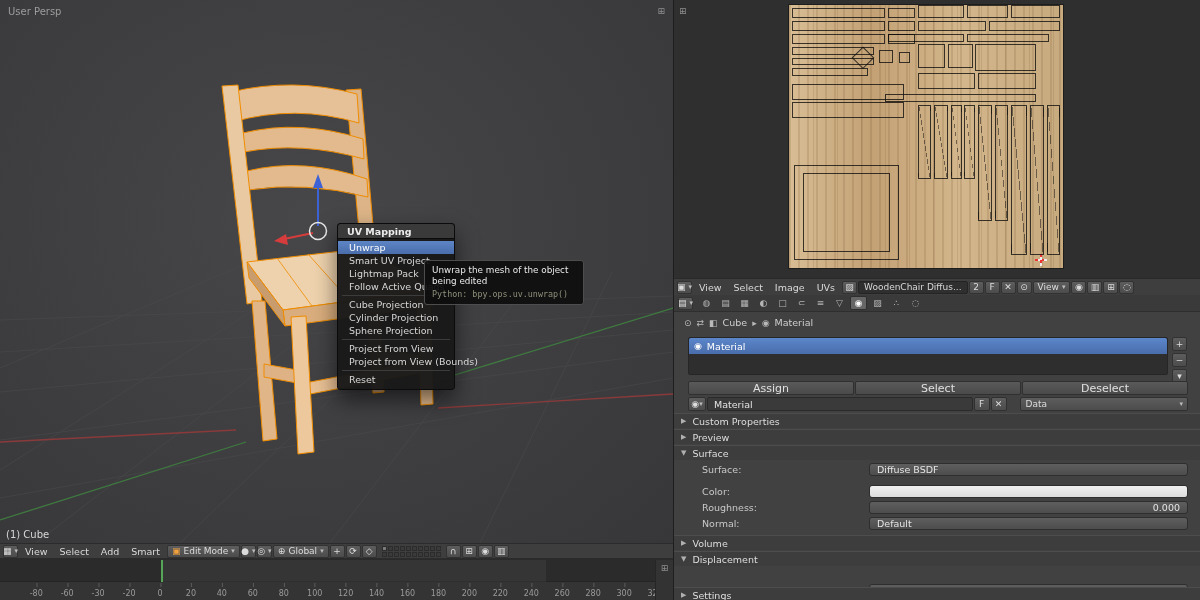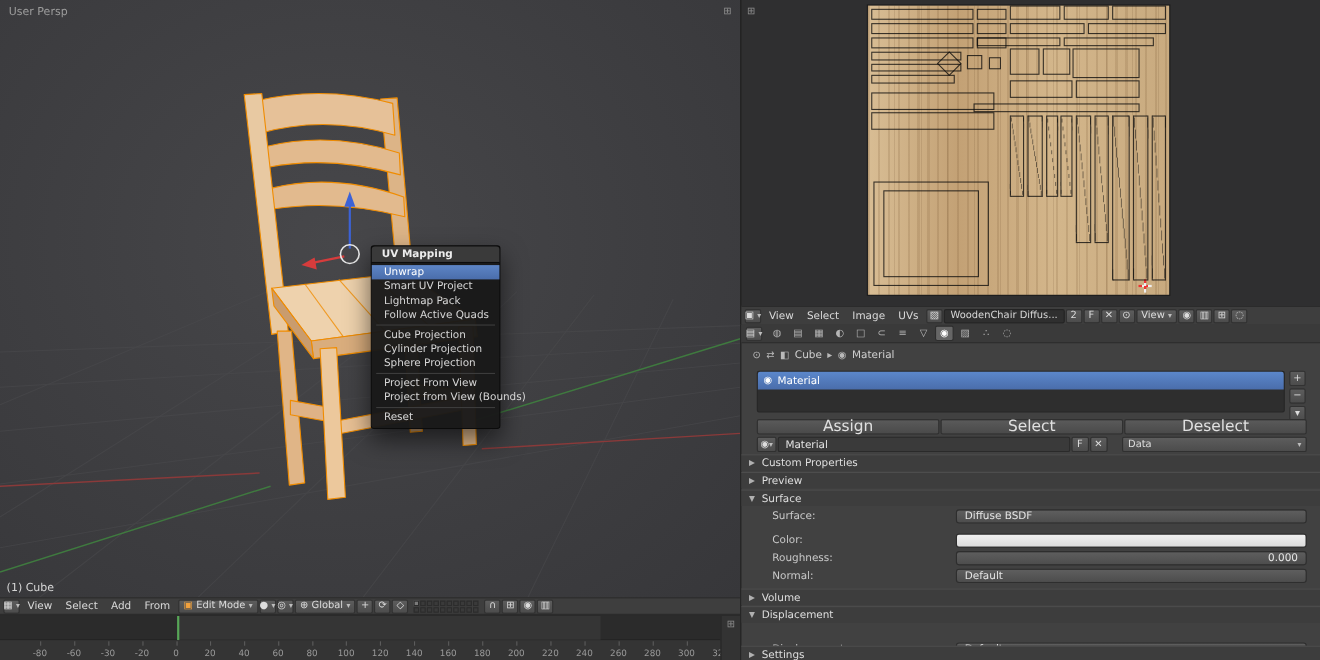--- a/index.html
+++ b/index.html
@@ -86,21 +86,21 @@
   .crumb-icon { color:#b9b9b9; font-size:9px; }
   .slotlist { position:absolute; left:14px; top:42px; width:480px; height:38px; background:#2e2e2e;
     border:1px solid #262626; border-radius:2px; }
   .slotrow { height:16px; background:linear-gradient(#5b87cb,#4a6dab); color:#fff; display:flex; align-items:center;
     padding:0 5px; gap:5px; font-size:9.5px; border-radius:2px 2px 0 0; }
   .sidecol { position:absolute; left:498px; top:42px; width:15px; }
   .sbtn { width:15px; height:14px; margin-bottom:2px; background:linear-gradient(#5d5d5d,#4c4c4c); border:1px solid #323232;
     border-radius:2px; color:#ddd; font-size:9px; display:flex; align-items:center; justify-content:center; }
   .actions { position:absolute; left:14px; top:86px; width:500px; height:14px; display:flex; gap:1px; }
   .abtn { flex:1; background:linear-gradient(#5a5a5a,#4a4a4a); border:1px solid #303030; border-radius:2px;
-    color:#e0e0e0; font-size:14px; display:flex; align-items:center; justify-content:center; }
+    color:#e0e0e0; font-size:11px; display:flex; align-items:center; justify-content:center; }
   .dbrow { position:absolute; left:14px; top:102px; width:500px; height:14px; display:flex; gap:1px; align-items:center; }
   .dbtn { height:14px; background:linear-gradient(#5d5d5d,#4c4c4c); border:1px solid #303030; border-radius:2px;
     color:#ddd; font-size:9px; display:inline-flex; align-items:center; justify-content:center; padding:0 4px; }
   .dfield { height:14px; background:#3a3a3a; border:1px solid #2a2a2a; border-radius:2px; color:#e2e2e2;
     font-size:9.5px; display:inline-flex; align-items:center; padding:0 6px; gap:5px; }
   .panel-h { position:absolute; left:0; width:527px; height:15px; border-top:1px solid #4d4d4d; background:#3d3d3d;
     display:flex; align-items:center; padding-left:7px; gap:6px; font-size:9.5px; color:#dedede; }
   .tri { font-size:7px; color:#b0b0b0; }
   .prow { position:absolute; left:0; width:527px; height:13px; }
   .plabel { position:absolute; left:28px; top:1px; font-size:9.5px; color:#c9c9c9; }
@@ -180,29 +180,33 @@
           <div class="ctx-item">Cylinder Projection</div>
           <div class="ctx-item">Sphere Projection</div>
           <div class="ctx-sep"></div>
           <div class="ctx-item">Project From View</div>
           <div class="ctx-item">Project from View (Bounds)</div>
           <div class="ctx-sep"></div>
           <div class="ctx-item">Reset</div>
         </div>
     </div>
 
+    <div class="tooltip">
+      <div class="tt-main">Unwrap the mesh of the object being edited</div>
+      <div class="tt-py">Python: bpy.ops.uv.unwrap()</div>
+    </div>
   </div>
 
   <div id="vp-header">
     <span class="hbtn hicon">▦<span class="chev">▾</span></span>
     <span style="display:inline-flex;">
         <span class="menu-label">View</span>
         <span class="menu-label">Select</span>
         <span class="menu-label">Add</span>
-        <span class="menu-label">From</span>
+        <span class="menu-label">Smart</span>
       </span>
     <span class="hbtn">
         <span style="color:#f2a13c;">▣</span>
         <span>Edit Mode</span>
         <span class="chev">▾</span>
       </span>
     <span class="hbtn hicon">●<span class="chev">▾</span></span>
     <span class="hbtn hicon">◎<span class="chev">▾</span></span>
     <span class="hbtn">
         <span>⊕</span>

